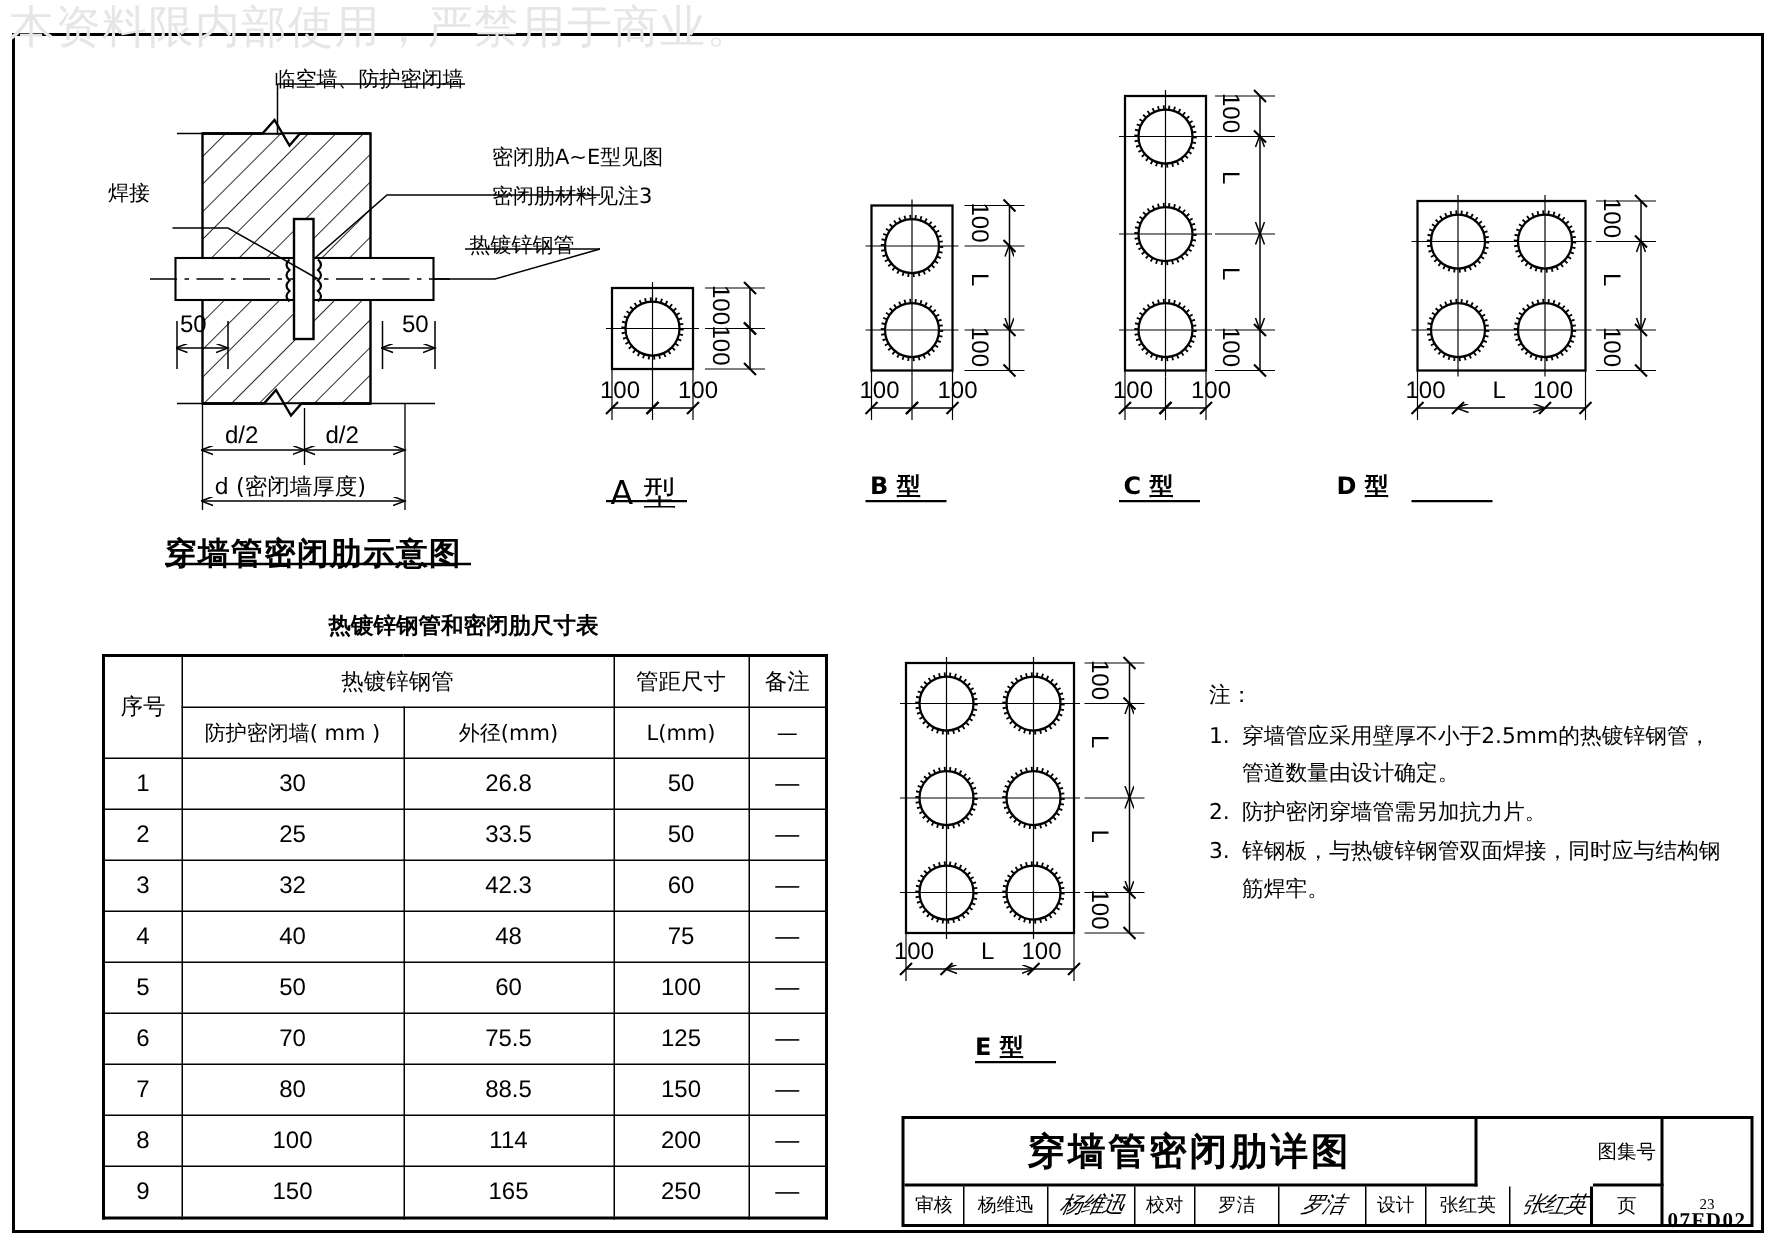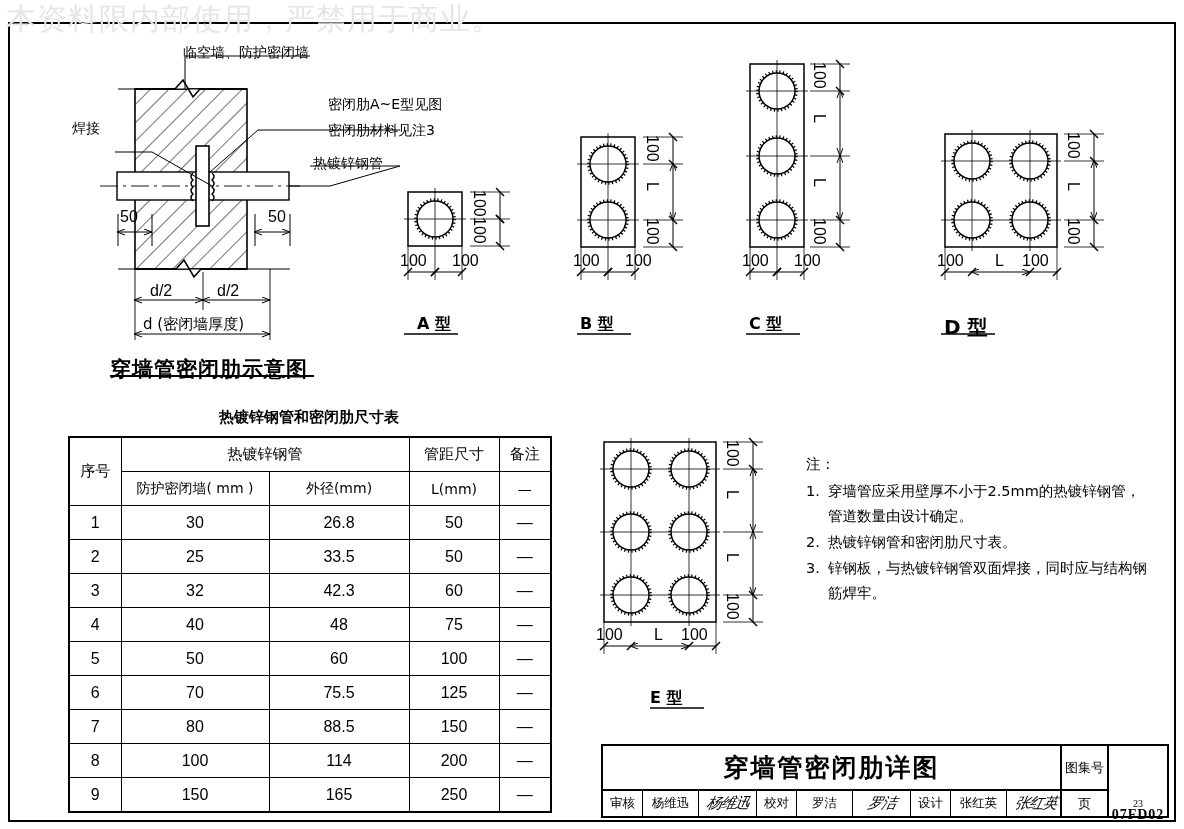--- a/index.html
+++ b/index.html
@@ -48,21 +48,21 @@
   .notes{position:absolute;left:806px;top:452px;width:360px;
     font-family:"DejaVu Sans",sans-serif;font-size:14.5px;line-height:25px;}
   .notes .nhead{margin-bottom:2px;}
   .notes .nrow{display:flex;margin-bottom:1px;}
   .notes .nidx{width:22px;flex:0 0 22px;}
   .notes .nbody{flex:1;}
 
   
   .tblock{position:absolute;left:601px;top:744px;width:568px;height:74px;
     border:2.5px solid #000;box-sizing:border-box;background:#fff;}
-  .tb-main{position:absolute;left:0;top:0;width:459px;height:45px;
+  .tb-main{position:absolute;left:0;top:0;width:382px;height:45px;
     border-right:2px solid #000;border-bottom:2px solid #000;box-sizing:border-box;
     display:flex;align-items:center;justify-content:center;}
   .tb-main span{font-size:25px;font-family:"DejaVu Sans",sans-serif;font-weight:700;letter-spacing:2px;}
   .tb-code-l{position:absolute;left:459px;top:0;width:47px;height:45px;
     border-right:2px solid #000;border-bottom:2px solid #000;box-sizing:border-box;
     display:flex;align-items:center;justify-content:center;font-size:13px;font-family:"DejaVu Sans",sans-serif;}
   .tb-code-v{position:absolute;left:506px;top:0;right:0;height:45px;
     border-bottom:2px solid #000;box-sizing:border-box;
     display:flex;align-items:center;justify-content:center;font-size:14px;
     font-family:"Liberation Serif",serif;font-weight:700;letter-spacing:1px;margin-top:47px;}
@@ -314,21 +314,21 @@
   <div class="txt num" style="left:150px;top:282px;font-size:16px;">d/2</div>
   <div class="txt num" style="left:217px;top:282px;font-size:16px;">d/2</div>
   <div class="txt" style="left:143px;top:315px;font-size:15px;">d (密闭墙厚度)</div>
 
   <div class="txt" style="left:110px;top:355px;font-size:21px;font-weight:700;letter-spacing:1px;">穿墙管密闭肋示意图</div>
 
   <div class="txt num" style="left:400px;top:252px;font-size:16px;">100</div>
   <div class="txt num" style="left:452px;top:252px;font-size:16px;">100</div>
   <div class="txt num vert" style="left:488px;top:190px;font-size:16px;transform:rotate(90deg);">100</div>
   <div class="txt num vert" style="left:488px;top:217px;font-size:16px;transform:rotate(90deg);">100</div>
-  <div class="txt" style="left:417px;top:314px;font-size:16px;font-weight:700;">A 型</div>
+  <div class="txt" style="left:407px;top:314px;font-size:22px;font-weight:400;">A 型</div>
 
   <div class="txt num" style="left:573px;top:252px;font-size:16px;">100</div>
   <div class="txt num" style="left:625px;top:252px;font-size:16px;">100</div>
   <div class="txt num vert" style="left:661px;top:135px;font-size:16px;transform:rotate(90deg);">100</div>
   <div class="txt num vert" style="left:661px;top:218px;font-size:16px;transform:rotate(90deg);">100</div>
   <div class="txt num vert" style="left:661px;top:182px;font-size:16px;transform:rotate(90deg);">L</div>
   <div class="txt" style="left:580px;top:314px;font-size:16px;font-weight:700;">B 型</div>
 
   <div class="txt num" style="left:742px;top:252px;font-size:16px;">100</div>
   <div class="txt num" style="left:794px;top:252px;font-size:16px;">100</div>
@@ -337,21 +337,21 @@
   <div class="txt num vert" style="left:828px;top:114px;font-size:16px;transform:rotate(90deg);">L</div>
   <div class="txt num vert" style="left:828px;top:178px;font-size:16px;transform:rotate(90deg);">L</div>
   <div class="txt" style="left:749px;top:314px;font-size:16px;font-weight:700;">C 型</div>
 
   <div class="txt num" style="left:937px;top:252px;font-size:16px;">100</div>
   <div class="txt num" style="left:1022px;top:252px;font-size:16px;">100</div>
   <div class="txt num" style="left:995px;top:252px;font-size:16px;">L</div>
   <div class="txt num vert" style="left:1082px;top:132px;font-size:16px;transform:rotate(90deg);">100</div>
   <div class="txt num vert" style="left:1082px;top:218px;font-size:16px;transform:rotate(90deg);">100</div>
   <div class="txt num vert" style="left:1082px;top:182px;font-size:16px;transform:rotate(90deg);">L</div>
-  <div class="txt" style="left:944px;top:314px;font-size:20px;font-weight:700;">D 型</div>
+  <div class="txt" style="left:891px;top:314px;font-size:16px;font-weight:700;">D 型</div>
 
   <div class="txt num" style="left:596px;top:626px;font-size:16px;">100</div>
   <div class="txt num" style="left:681px;top:626px;font-size:16px;">100</div>
   <div class="txt num" style="left:654px;top:626px;font-size:16px;">L</div>
   <div class="txt num vert" style="left:741px;top:440px;font-size:16px;transform:rotate(90deg);">100</div>
   <div class="txt num vert" style="left:741px;top:593px;font-size:16px;transform:rotate(90deg);">100</div>
   <div class="txt num vert" style="left:741px;top:490px;font-size:16px;transform:rotate(90deg);">L</div>
   <div class="txt num vert" style="left:741px;top:553px;font-size:16px;transform:rotate(90deg);">L</div>
   <div class="txt" style="left:650px;top:688px;font-size:16px;font-weight:700;">E 型</div>
 
@@ -452,21 +452,21 @@
     <div class="nrow">
       <div class="nidx">1.</div>
       <div class="nbody">
         <div>穿墙管应采用壁厚不小于2.5mm的热镀锌钢管，</div>
         <div>管道数量由设计确定。</div>
       </div>
     </div>
     <div class="nrow">
       <div class="nidx">2.</div>
       <div class="nbody">
-        <div>热镀锌钢管和密闭肋尺寸表。</div>
+        <div>防护密闭穿墙管需另加抗力片。</div>
       </div>
     </div>
     <div class="nrow">
       <div class="nidx">3.</div>
       <div class="nbody">
         <div>锌钢板，与热镀锌钢管双面焊接，同时应与结构钢</div>
         <div>筋焊牢。</div>
       </div>
     </div>
   </div>

